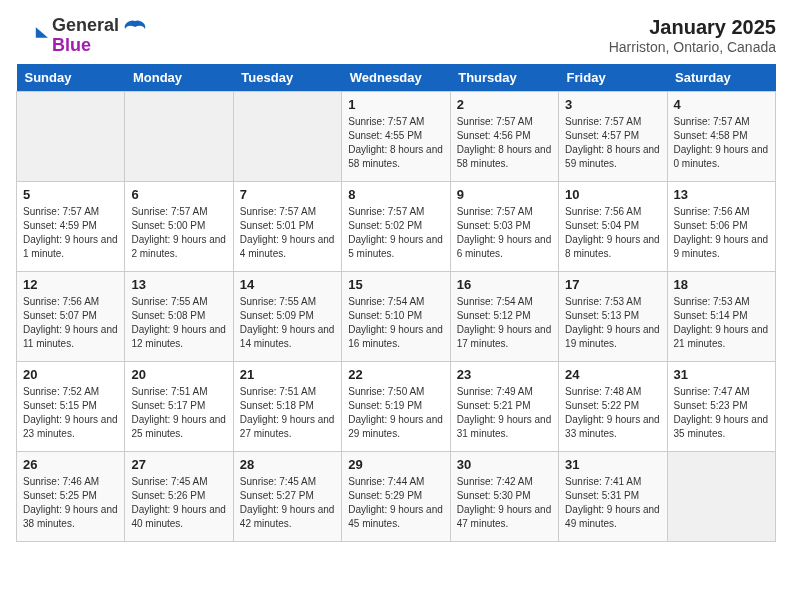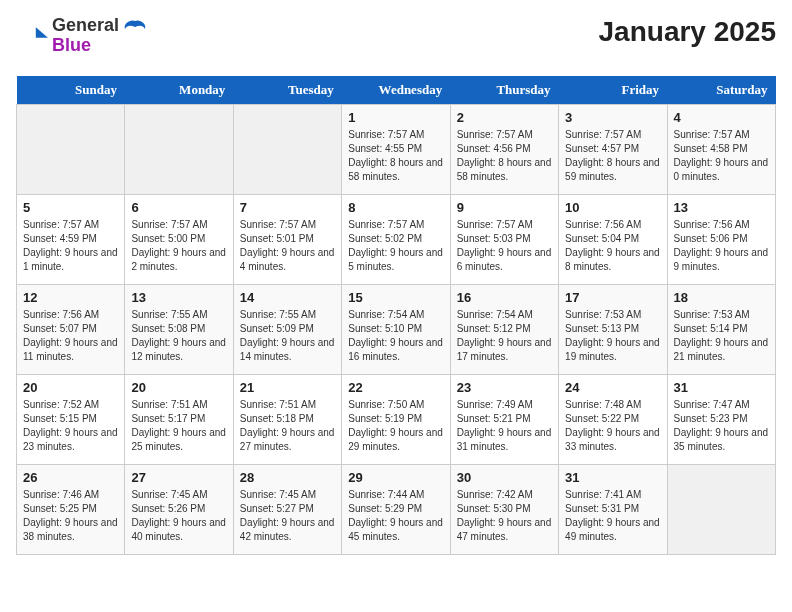--- a/index.html
+++ b/index.html
@@ -7,21 +7,21 @@
       font-family: Arial, sans-serif;
       background: #fff;
       width: 792px;
       min-height: 612px;
       padding: 16px;
     }
     .header {
       display: flex;
       justify-content: space-between;
       align-items: flex-start;
-      margin-bottom: 20px;
+      margin-bottom: 8px;
     }
     .logo {
       display: flex;
       align-items: center;
     }
     .logo-text {
       font-size: 18px;
       font-weight: bold;
       line-height: 1.1;
     }
@@ -29,41 +29,40 @@
     .logo-text .blue { color: #a21caf; }
     .logo-icon {
       width: 32px;
       height: 32px;
       margin-right: 4px;
     }
     .title-block {
       text-align: right;
     }
     .calendar-title {
-      font-size: 28px;
+      font-size: 20px;
       font-weight: bold;
       color: #222;
     }
     .calendar-subtitle {
       font-size: 14px;
       color: #555;
     }
     table {
       width: 100%;
       border-collapse: collapse;
       table-layout: fixed;
     }
     thead tr th {
       background-color: #1565c0;
       color: #fff;
-      text-align: right;
+      text-align: left;
       padding: 6px 8px;
       font-size: 13px;
       font-weight: bold;
-      font-family: Liberation Serif, serif;
     }
     tbody tr td {
       border: 1px solid #ccc;
       vertical-align: top;
       padding: 5px 6px;
       font-size: 10.5px;
       color: #333;
       height: 90px;
     }
     .day-number {
@@ -95,20 +94,21 @@
     <div class="logo-text">
       <div class="general">General</div>
       <div class="blue">Blue</div>
     </div>
     <svg width="28" height="28" viewBox="0 0 28 28" style="margin-left:2px;margin-top:-10px">
       <path d="M14 4 C18 2 26 6 24 12 C22 8 18 8 14 10 C10 8 6 8 4 12 C2 6 10 2 14 4Z" fill="#1565c0"></path>
     </svg>
   </div>
   <div class="title-block">
     <div class="calendar-title">January 2025</div>
+    <div class="calendar-subtitle">Harriston, Ontario, Canada</div>
   </div>
 </div>
 
 <table>
   <thead>
     <tr>
     <th>Sunday</th>
         <th>Monday</th>
         <th>Tuesday</th>
         <th>Wednesday</th>

